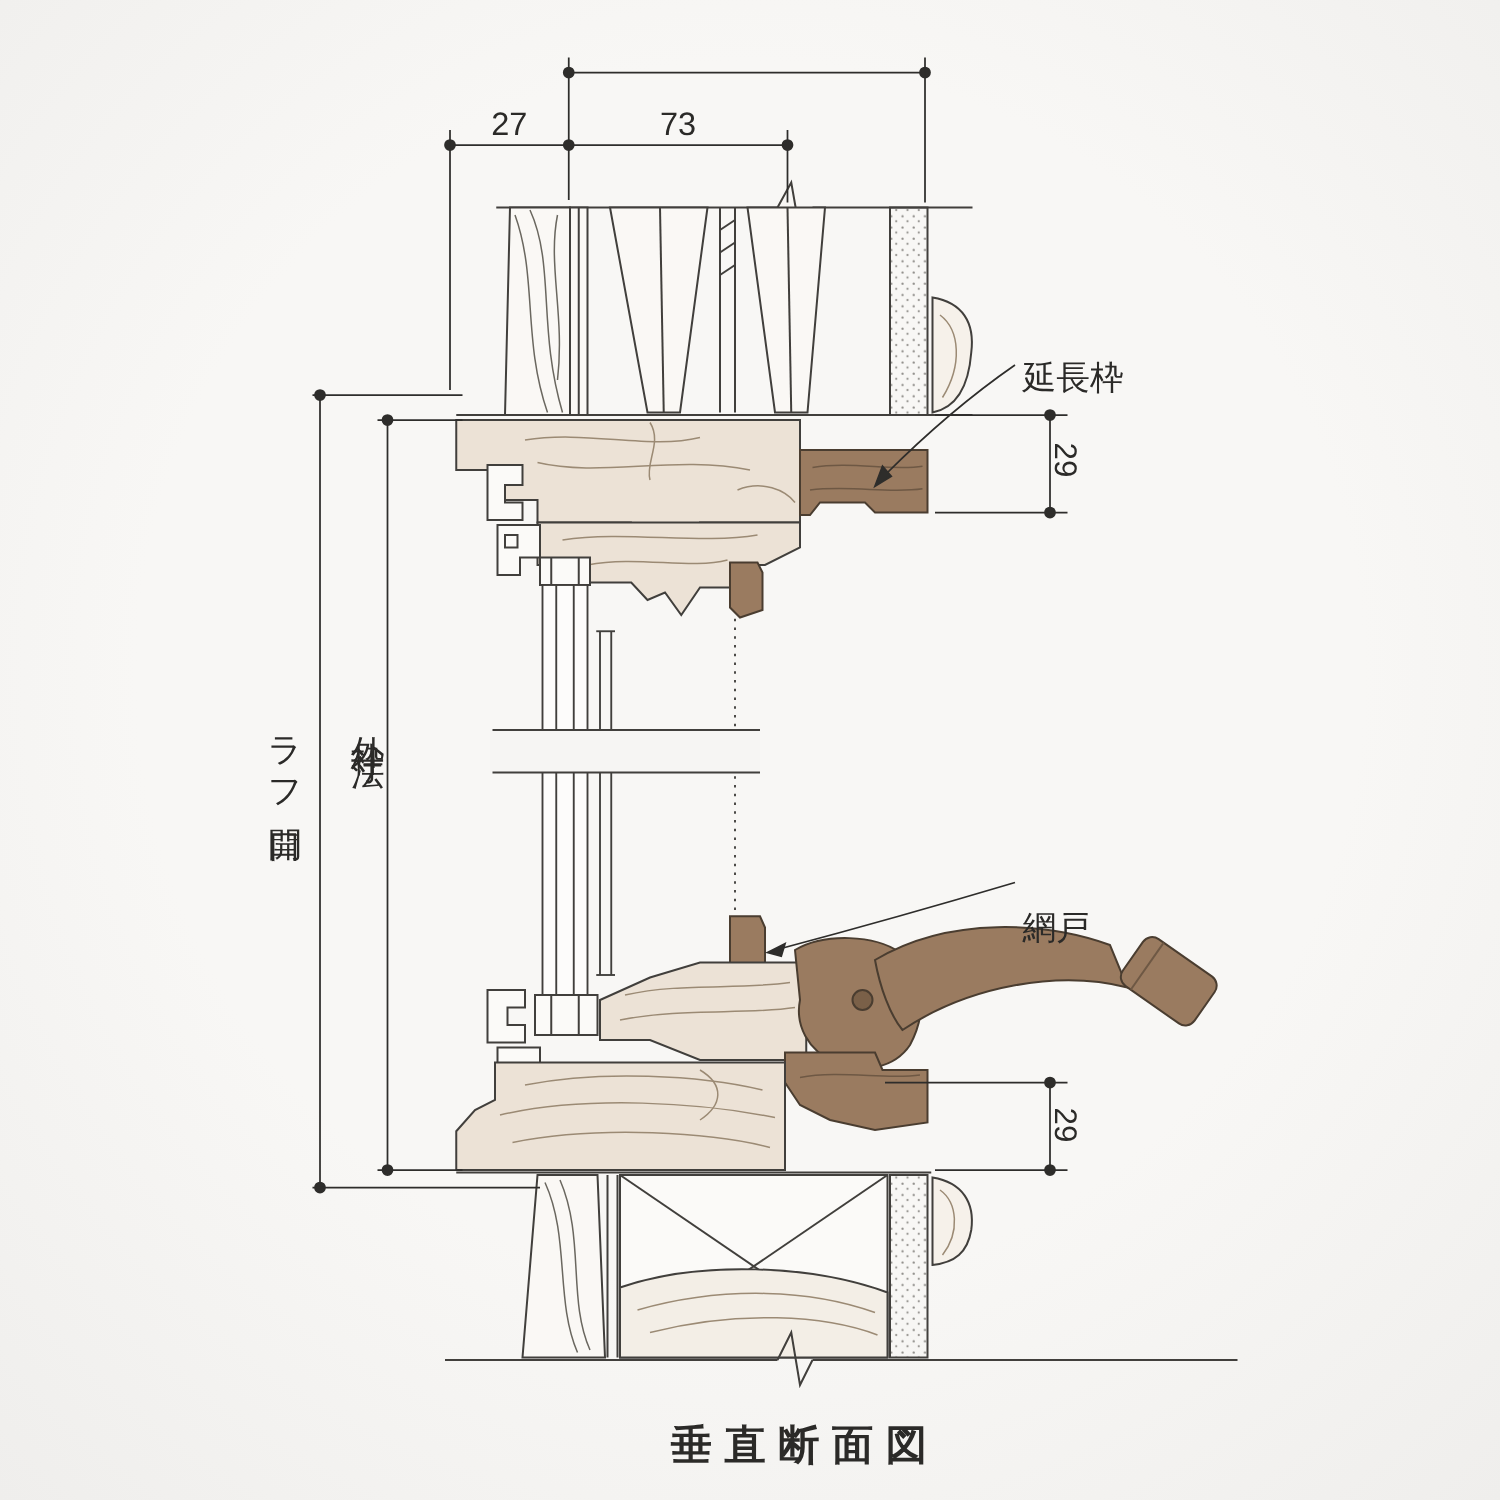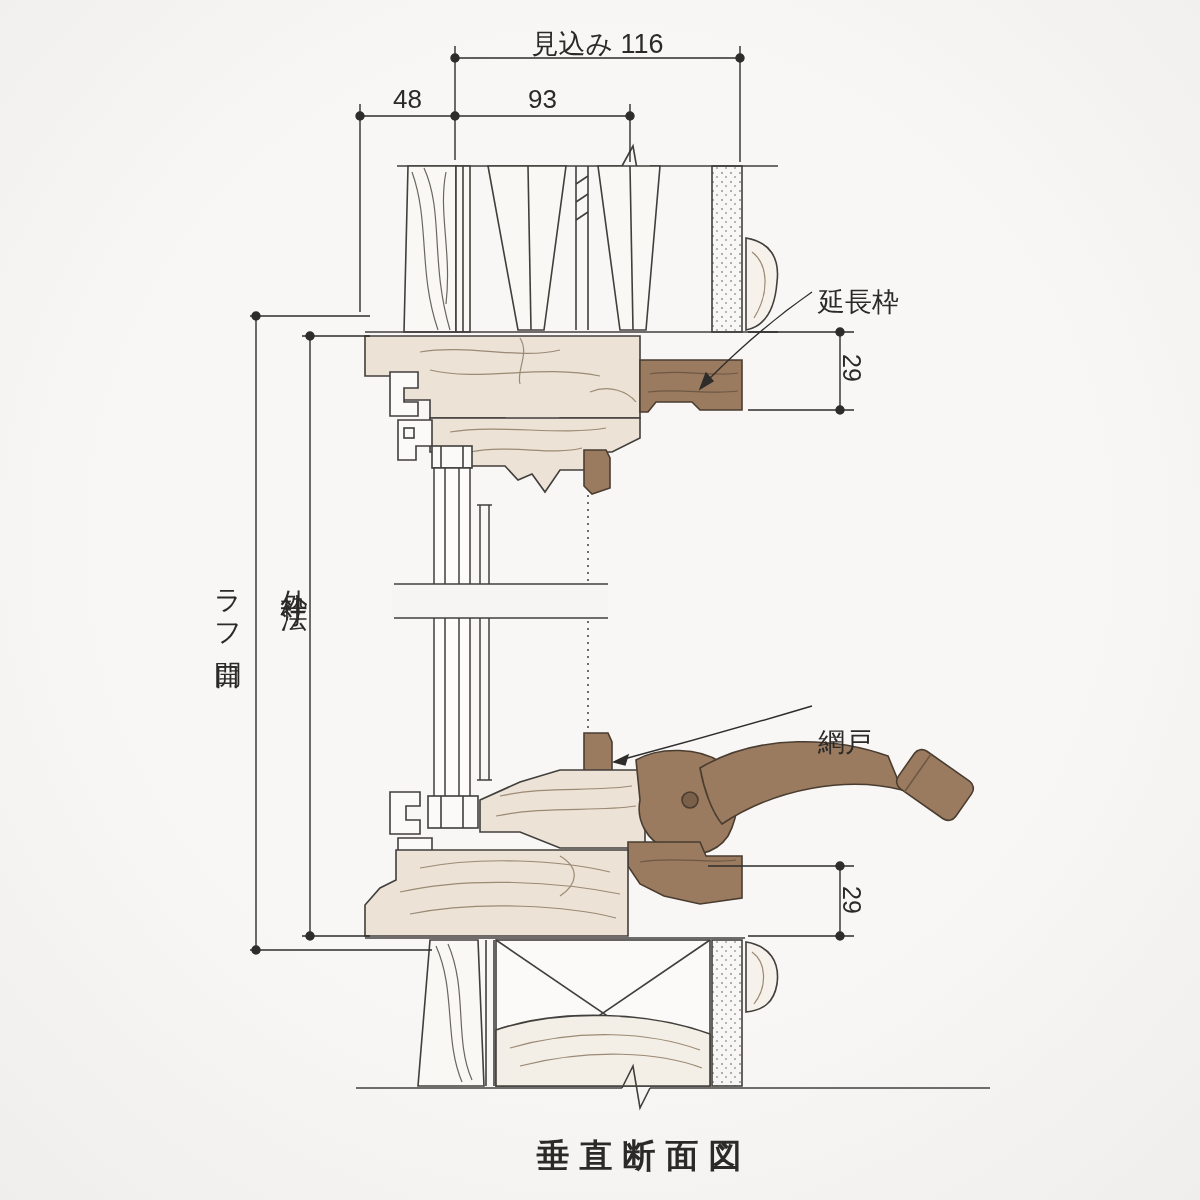--- a/index.html
+++ b/index.html
@@ -205,25 +205,24 @@
       <line x1="748" y1="936" x2="854" y2="936" fill="none"></line>
 
       <path d="M812,292 Q760,328 708,380" fill="none"></path>
       <polygon points="700,389 713,381 706,373"></polygon>
 
       <path d="M812,706 Q718,734 624,759" fill="none"></path>
       <polygon points="614,762 628,755 625,765"></polygon>
     </g>
   </svg>
 
-  <div class="lbl dim" style="left:455px;top:26px;width:285px;font-size:27px;">見込み 116</div>
-
-  <div class="lbl dim" style="left:360px;top:84px;width:95px;">48</div>
-
-  <div class="lbl dim" style="left:455px;top:84px;width:175px;">93</div>
+
+  <div class="lbl dim" style="left:360px;top:84px;width:95px;">27</div>
+
+  <div class="lbl dim" style="left:455px;top:84px;width:175px;">73</div>
 
   <div class="lbl vert" style="left:210px;top:570px;">ラフ開口</div>
 
   <div class="lbl vert" style="left:276px;top:568px;">外枠寸法</div>
 
   <div class="lbl rot90" style="left:866px;top:354px;">29</div>
 
   <div class="lbl rot90" style="left:866px;top:886px;">29</div>
 
   <div class="lbl callout" style="left:818px;top:258px;">延長枠</div>

